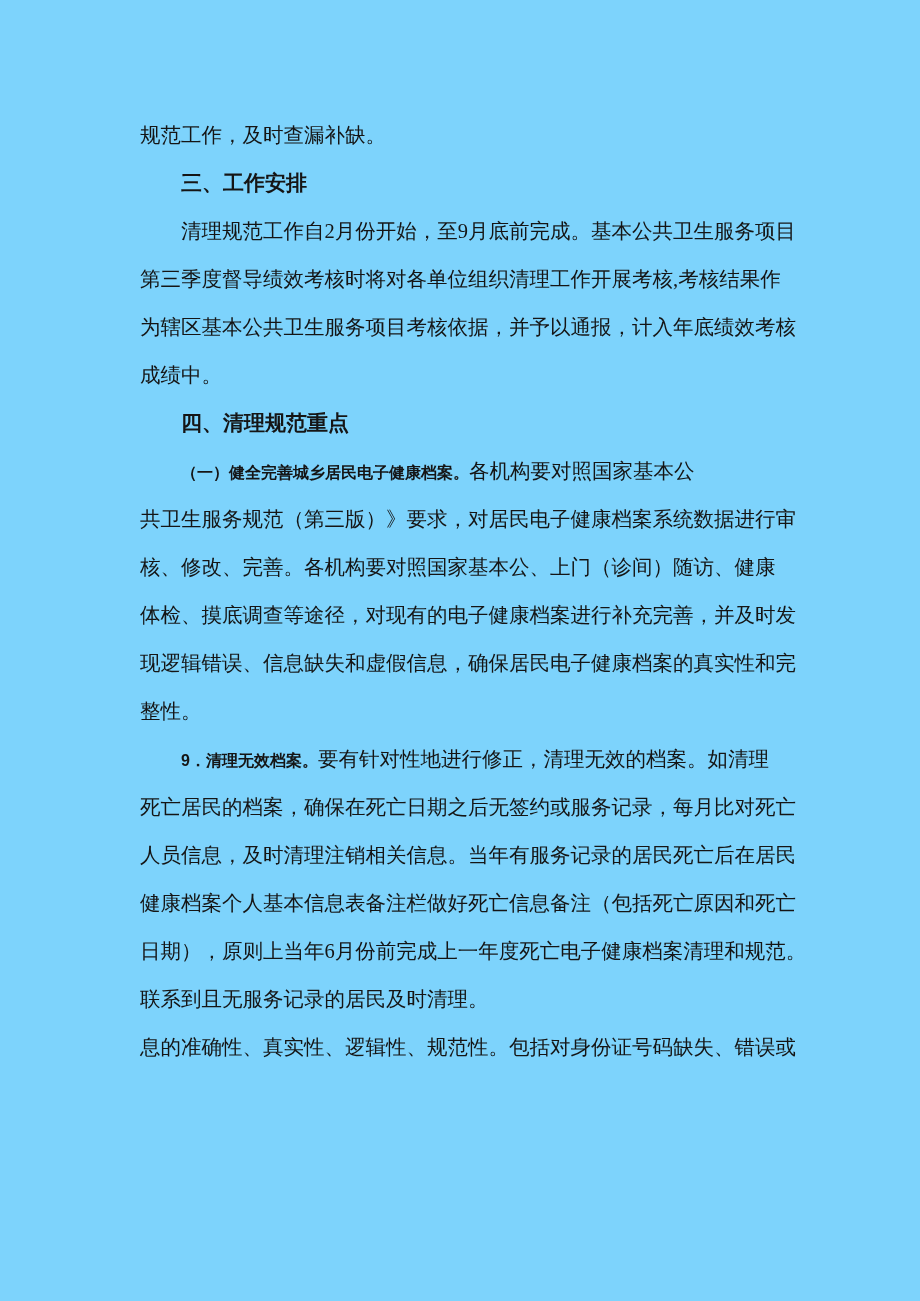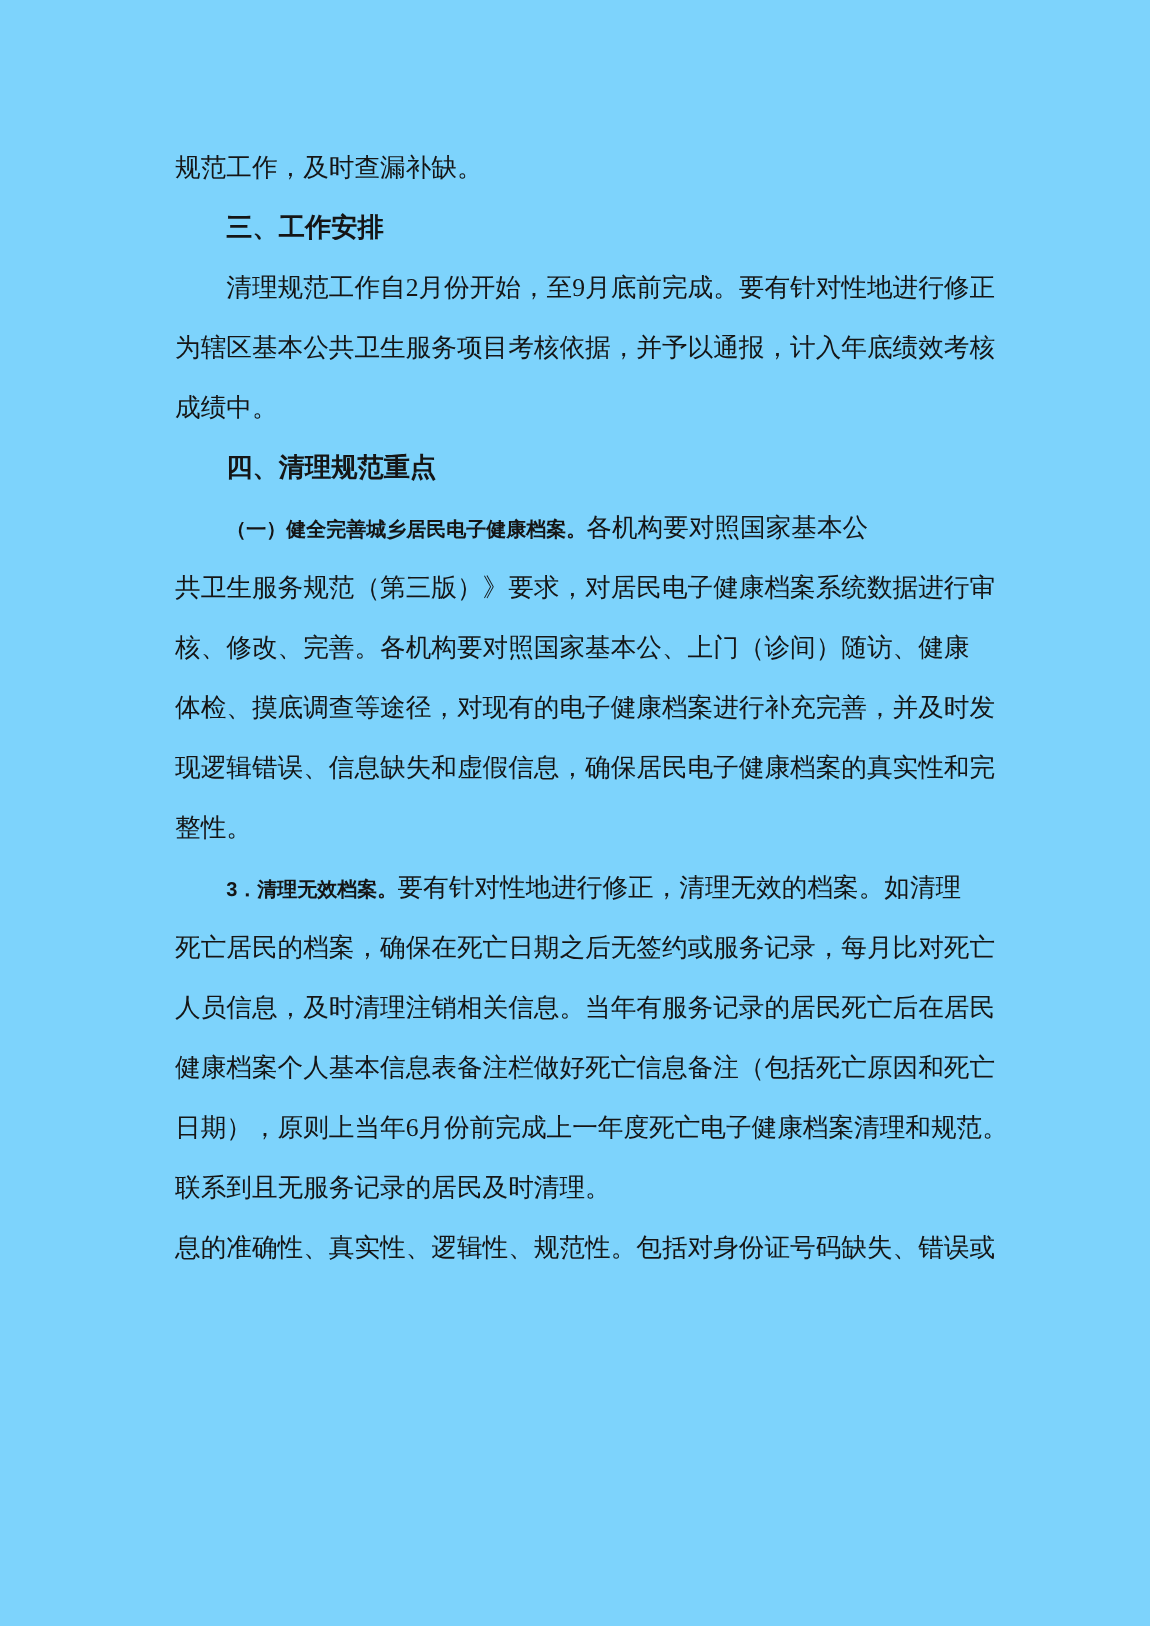--- a/index.html
+++ b/index.html
@@ -32,42 +32,43 @@
 </head>
 <body>
 
 <div class="page">
   <div class="textblock">
 
     <div class="line"><span class="b"></span><span>规范工作，及时查漏补缺。</span></div>
 
     <div class="line indent heading"><span class="b">三、工作安排</span><span></span></div>
 
-    <div class="line indent"><span class="b"></span><span>清理规范工作自2月份开始，至9月底前完成。要有针对性地进行修正</span></div>
+    <div class="line indent"><span class="b"></span><span>清理规范工作自2月份开始，至9月底前完成。基本公共卫生服务项目</span></div>
 
+    <div class="line"><span class="b"></span><span>第三季度督导绩效考核时将对各单位组织清理工作开展考核,考核结果作</span></div>
 
     <div class="line"><span class="b"></span><span>为辖区基本公共卫生服务项目考核依据，并予以通报，计入年底绩效考核</span></div>
 
     <div class="line"><span class="b"></span><span>成绩中。</span></div>
 
     <div class="line indent heading"><span class="b">四、清理规范重点</span><span></span></div>
 
     <div class="line indent"><span class="b">（一）健全完善城乡居民电子健康档案。</span><span>各机构要对照国家基本公</span></div>
 
     <div class="line"><span class="b"></span><span>共卫生服务规范（第三版）》要求，对居民电子健康档案系统数据进行审</span></div>
 
     <div class="line"><span class="b"></span><span>核、修改、完善。各机构要对照国家基本公、上门（诊间）随访、健康</span></div>
 
     <div class="line"><span class="b"></span><span>体检、摸底调查等途径，对现有的电子健康档案进行补充完善，并及时发</span></div>
 
     <div class="line"><span class="b"></span><span>现逻辑错误、信息缺失和虚假信息，确保居民电子健康档案的真实性和完</span></div>
 
     <div class="line"><span class="b"></span><span>整性。</span></div>
 
-    <div class="line indent"><span class="b">3．清理无效档案。</span><span>要有针对性地进行修正，清理无效的档案。如清理</span></div>
+    <div class="line indent"><span class="b">9．清理无效档案。</span><span>要有针对性地进行修正，清理无效的档案。如清理</span></div>
 
     <div class="line"><span class="b"></span><span>死亡居民的档案，确保在死亡日期之后无签约或服务记录，每月比对死亡</span></div>
 
     <div class="line"><span class="b"></span><span>人员信息，及时清理注销相关信息。当年有服务记录的居民死亡后在居民</span></div>
 
     <div class="line"><span class="b"></span><span>健康档案个人基本信息表备注栏做好死亡信息备注（包括死亡原因和死亡</span></div>
 
     <div class="line"><span class="b"></span><span>日期），原则上当年6月份前完成上一年度死亡电子健康档案清理和规范。</span></div>
 
 

